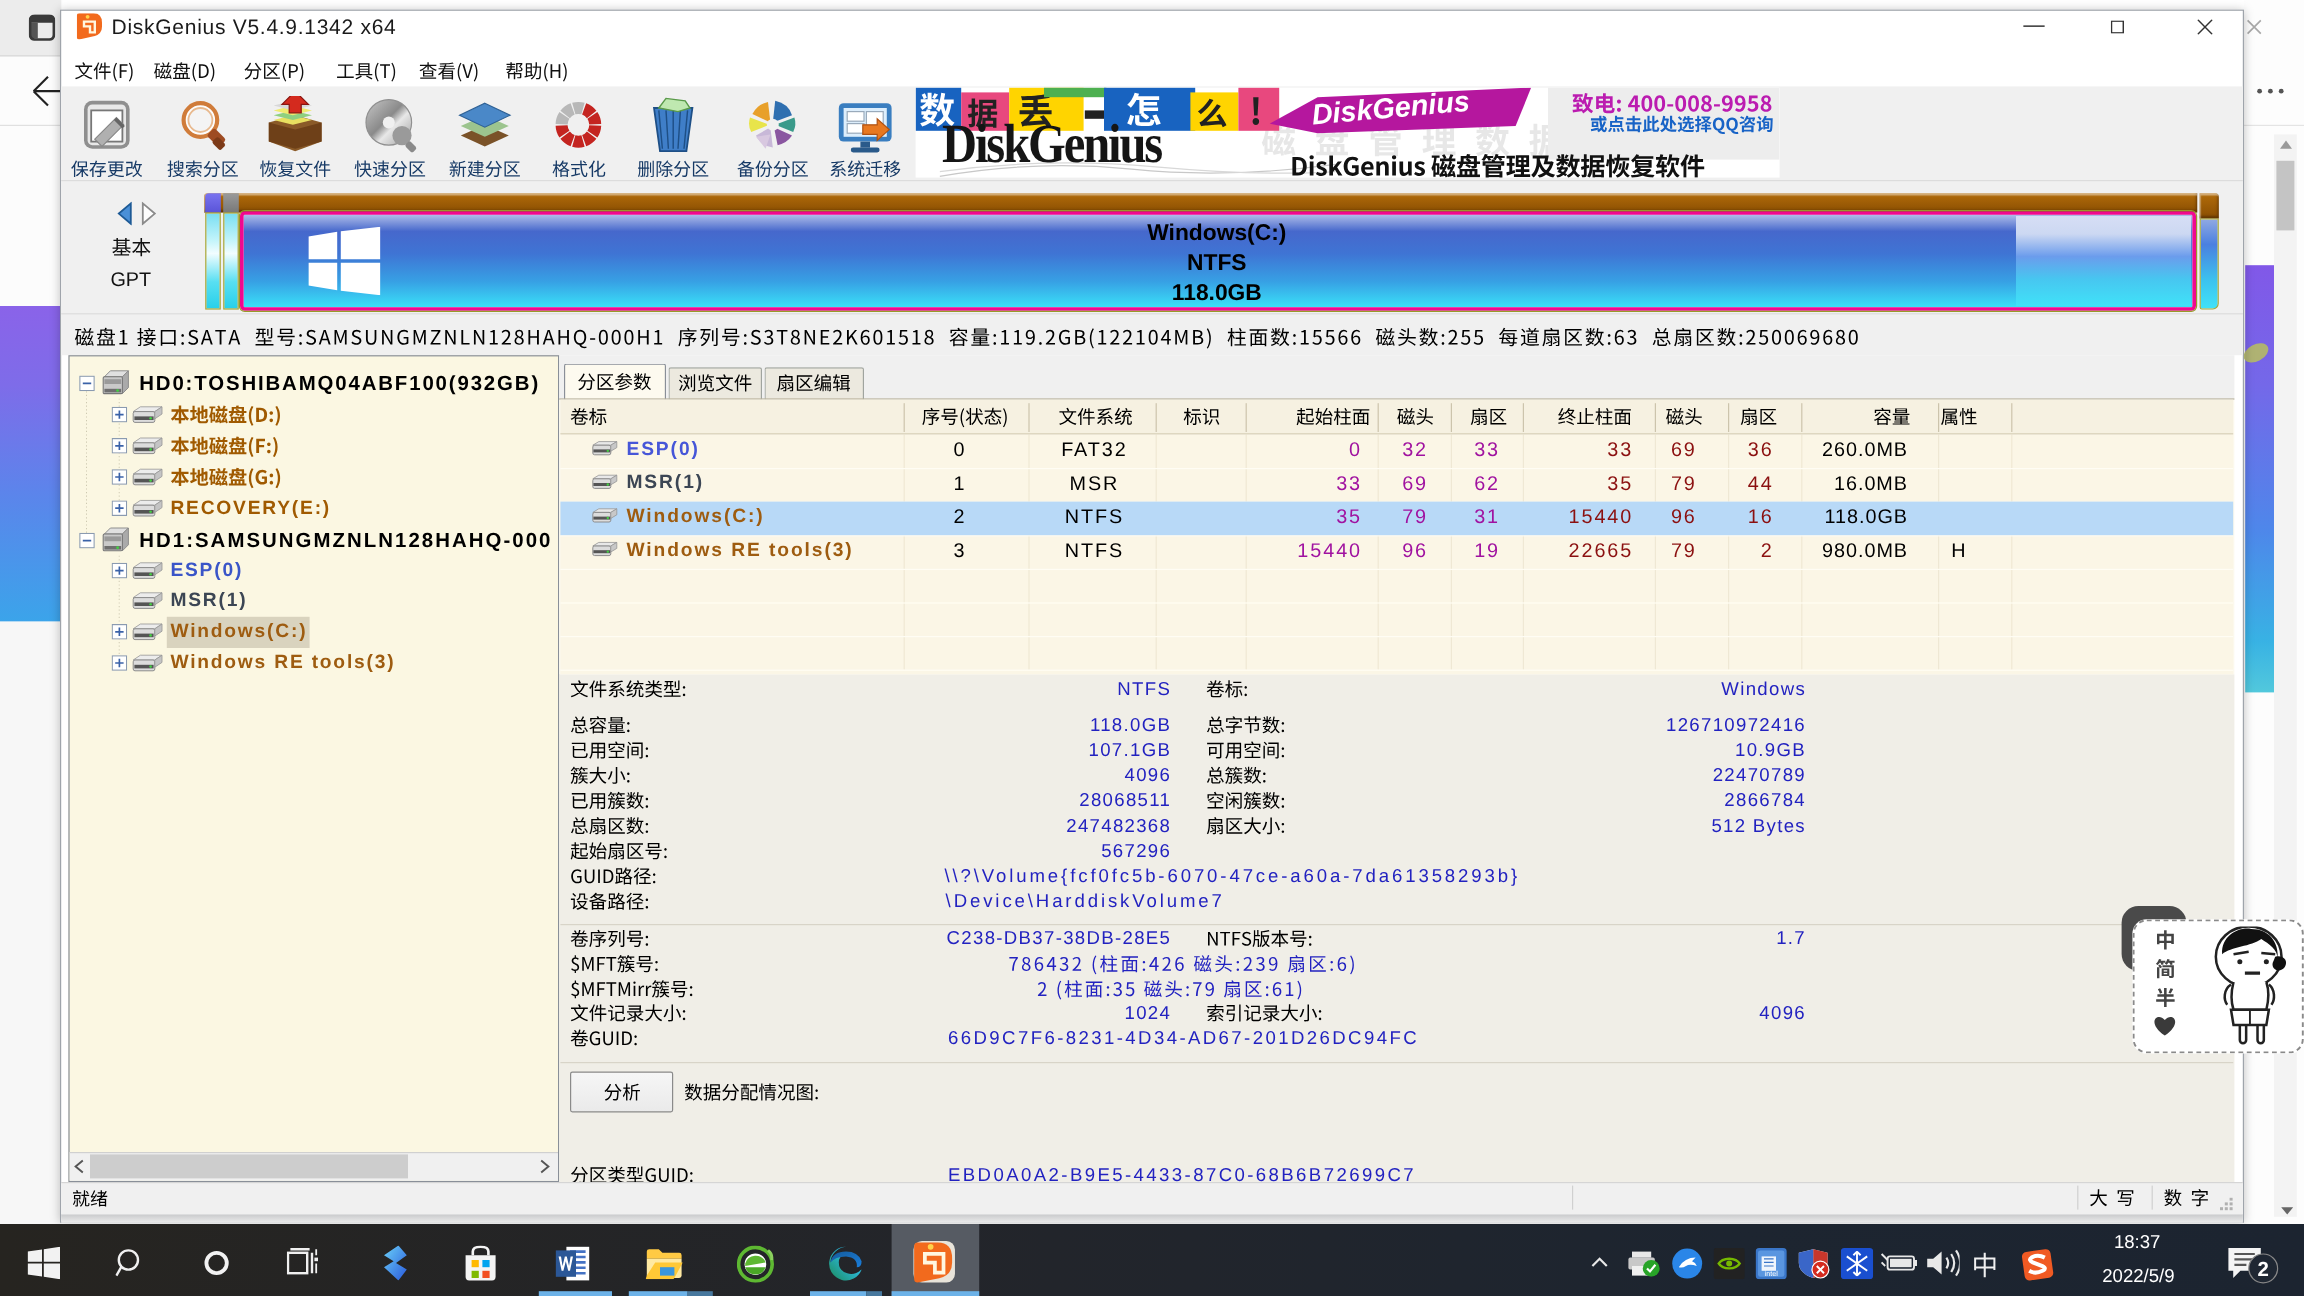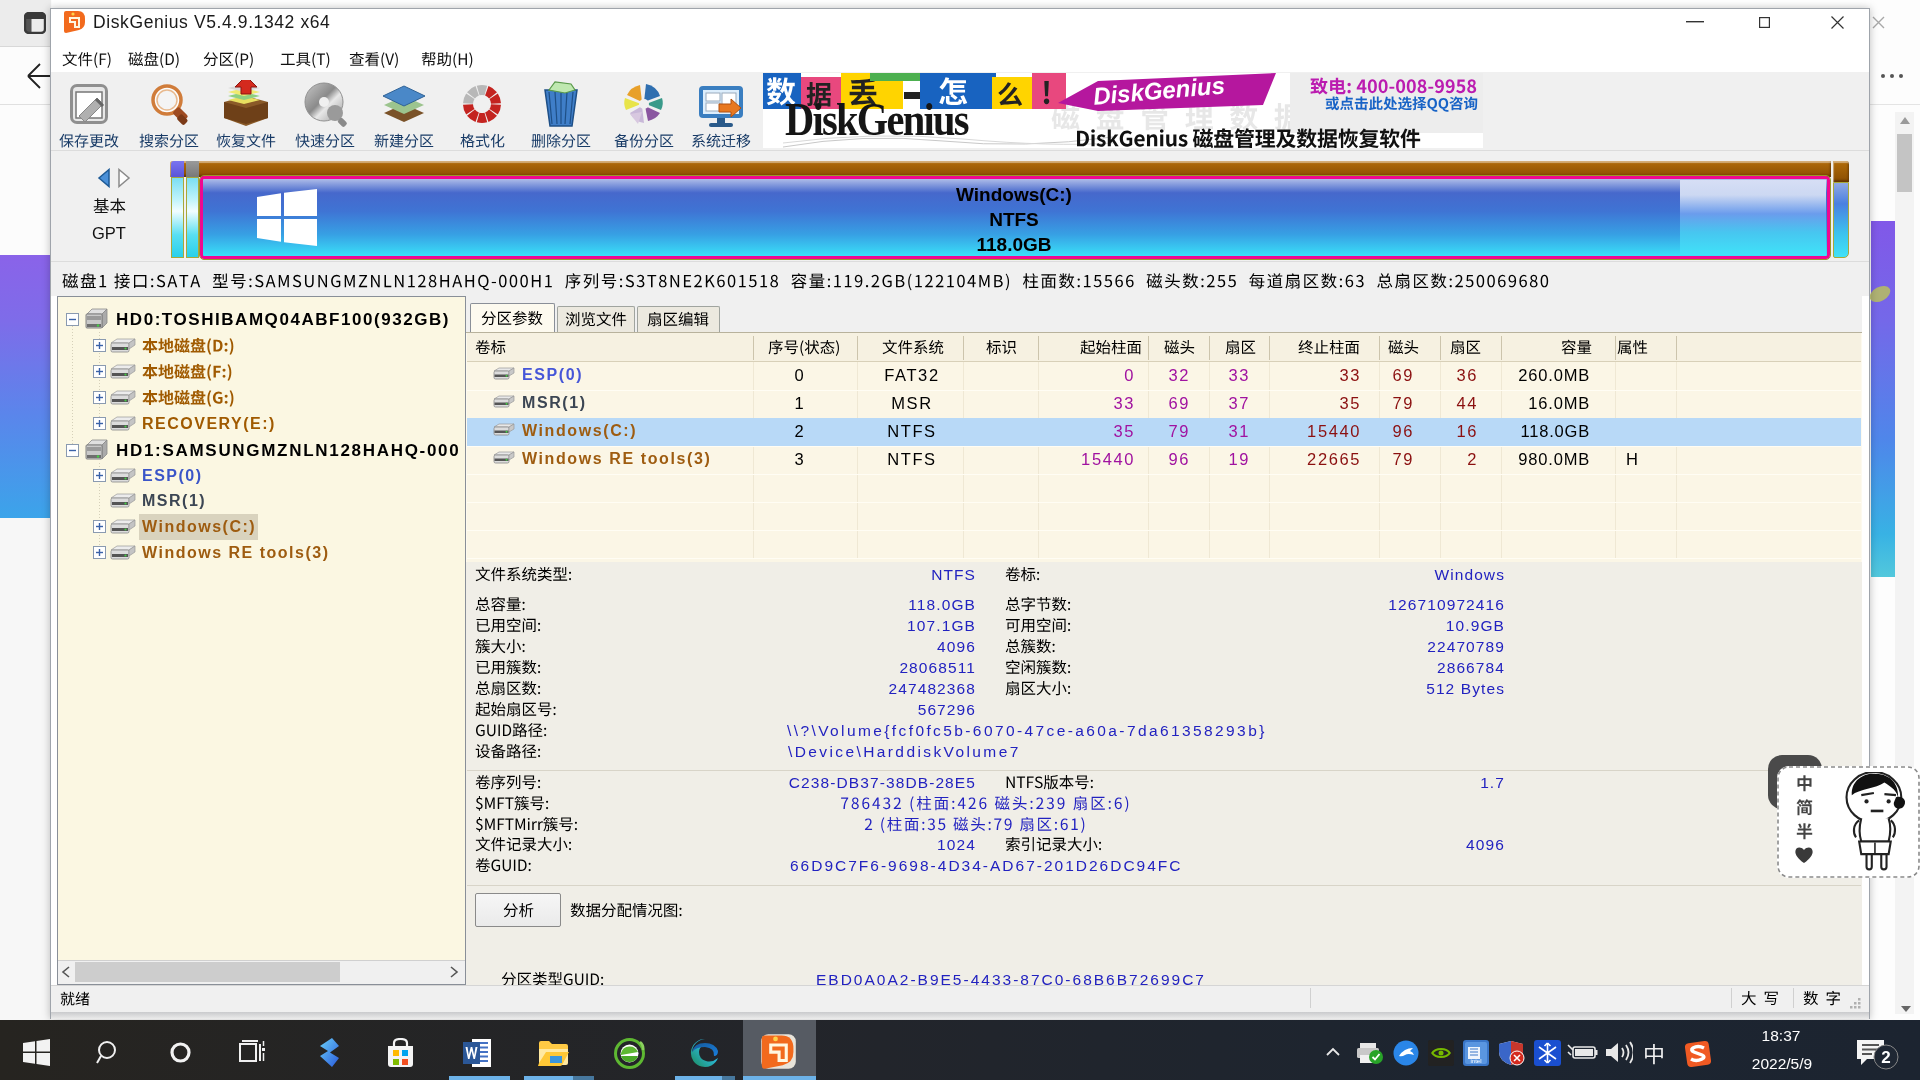--- a/index.html
+++ b/index.html
@@ -615,21 +615,21 @@
     <rect x="1" y="4" width="15" height="8" rx="1.5" fill="#dcdcdc" stroke="#888" stroke-width=".8"></rect>
     <path d="M16 4 L21 1 V6 L16 9z" fill="#c8c8c8" stroke="#999" stroke-width=".7"></path>
     <rect x="1.5" y="7.5" width="14" height="2.5" fill="#555"></rect>
     <circle cx="13.5" cy="8.7" r="1" fill="#4c4"></circle>
   </svg>
 <div style="position:absolute;top:395.464px;width:300px;left:522px;text-align:left;font:bold 16px/1 &quot;Liberation Sans&quot;,sans-serif;color:#3c4654;white-space:pre;letter-spacing:1.6px;">MSR(1)</div>
 <div style="position:absolute;top:395.041px;width:80px;left:760px;text-align:center;font:normal 16.5px/1 &quot;Liberation Sans&quot;,sans-serif;color:#000;white-space:pre;letter-spacing:1.6px;">1</div>
 <div style="position:absolute;top:395.041px;width:100px;left:862px;text-align:center;font:normal 16.5px/1 &quot;Liberation Sans&quot;,sans-serif;color:#000;white-space:pre;letter-spacing:1.6px;">MSR</div>
 <div style="position:absolute;top:395.041px;width:90px;left:1045px;text-align:right;font:normal 16.5px/1 &quot;Liberation Sans&quot;,sans-serif;color:#a012a0;white-space:pre;letter-spacing:1.6px;">33</div>
 <div style="position:absolute;top:395.041px;width:55px;left:1135px;text-align:right;font:normal 16.5px/1 &quot;Liberation Sans&quot;,sans-serif;color:#a012a0;white-space:pre;letter-spacing:1.6px;">69</div>
-<div style="position:absolute;top:395.041px;width:55px;left:1195px;text-align:right;font:normal 16.5px/1 &quot;Liberation Sans&quot;,sans-serif;color:#a012a0;white-space:pre;letter-spacing:1.6px;">37</div>
+<div style="position:absolute;top:395.041px;width:55px;left:1195px;text-align:right;font:normal 16.5px/1 &quot;Liberation Sans&quot;,sans-serif;color:#a012a0;white-space:pre;letter-spacing:1.6px;">62</div>
 <div style="position:absolute;top:395.041px;width:90px;left:1271px;text-align:right;font:normal 16.5px/1 &quot;Liberation Sans&quot;,sans-serif;color:#8b1010;white-space:pre;letter-spacing:1.6px;">35</div>
 <div style="position:absolute;top:395.041px;width:55px;left:1359px;text-align:right;font:normal 16.5px/1 &quot;Liberation Sans&quot;,sans-serif;color:#8b1010;white-space:pre;letter-spacing:1.6px;">79</div>
 <div style="position:absolute;top:395.041px;width:55px;left:1423px;text-align:right;font:normal 16.5px/1 &quot;Liberation Sans&quot;,sans-serif;color:#8b1010;white-space:pre;letter-spacing:1.6px;">44</div>
 <div style="position:absolute;top:395.041px;width:110px;left:1480px;text-align:right;font:normal 16.5px/1 &quot;Liberation Sans&quot;,sans-serif;color:#000;white-space:pre;letter-spacing:0.8px;">16.0MB</div>
 <svg style="position:absolute;left:493px;top:423px" width="22" height="13" viewBox="0 0 22 13">
     <path d="M1 4 L6 1 H21 L16 4z" fill="#e8e8e8" stroke="#999" stroke-width=".7"></path>
     <rect x="1" y="4" width="15" height="8" rx="1.5" fill="#dcdcdc" stroke="#888" stroke-width=".8"></rect>
     <path d="M16 4 L21 1 V6 L16 9z" fill="#c8c8c8" stroke="#999" stroke-width=".7"></path>
     <rect x="1.5" y="7.5" width="14" height="2.5" fill="#555"></rect>
     <circle cx="13.5" cy="8.7" r="1" fill="#4c4"></circle>
@@ -891,38 +891,38 @@
   </svg>
 <div style="position:absolute;top:836.887px;width:300px;left:1205px;text-align:right;font:normal 15.5px/1 &quot;Liberation Sans&quot;,sans-serif;color:#2222c0;white-space:pre;letter-spacing:1.1px;">4096</div>
 <svg style="position:absolute;left:475.0px;top:853.0px;width:56.9px;height:22.4px;" viewBox="0 0 3669 1448" fill="#000">
     <use href="#g132" transform="matrix(1,0,0,-1,0,1160)"></use>
     <use href="#g98" transform="matrix(1,0,0,-1,1000,1160)"></use>
     <use href="#g96" transform="matrix(1,0,0,-1,1689,1160)"></use>
     <use href="#g155" transform="matrix(1,0,0,-1,2410,1160)"></use>
     <use href="#g7" transform="matrix(1,0,0,-1,2703,1160)"></use>
     <use href="#g90" transform="matrix(1,0,0,-1,3391,1160)"></use>
   </svg>
-<div style="position:absolute;top:857.887px;width:450px;left:790px;text-align:left;font:normal 15.5px/1 &quot;Liberation Sans&quot;,sans-serif;color:#2222c0;white-space:pre;letter-spacing:2px;">66D9C7F6-9698-4D34-AD67-201D26DC94FC</div>
+<div style="position:absolute;top:857.887px;width:450px;left:790px;text-align:left;font:normal 15.5px/1 &quot;Liberation Sans&quot;,sans-serif;color:#2222c0;white-space:pre;letter-spacing:2px;">66D9C7F6-8231-4D34-AD67-201D26DC94FC</div>
 <div style="position:absolute;left:467px;top:885px;width:1394px;height:1px;background:#d8d4c8;"></div>
 <div style="position:absolute;left:475px;top:893px;width:86px;height:34px;background:linear-gradient(180deg,#f6f6f6,#eaeaea);border:1px solid #8a8a8a;border-radius:2px;"></div>
 <svg style="position:absolute;left:502.5px;top:898.0px;width:31.0px;height:22.4px;" viewBox="0 0 2000 1448" fill="#000">
     <use href="#g8" transform="matrix(1,0,0,-1,0,1160)"></use>
     <use href="#g167" transform="matrix(1,0,0,-1,1000,1160)"></use>
   </svg>
 <svg style="position:absolute;left:570.0px;top:898.0px;width:112.8px;height:22.4px;" viewBox="0 0 7278 1448" fill="#000">
     <use href="#g121" transform="matrix(1,0,0,-1,0,1160)"></use>
     <use href="#g168" transform="matrix(1,0,0,-1,1000,1160)"></use>
     <use href="#g8" transform="matrix(1,0,0,-1,2000,1160)"></use>
     <use href="#g169" transform="matrix(1,0,0,-1,3000,1160)"></use>
     <use href="#g170" transform="matrix(1,0,0,-1,4000,1160)"></use>
     <use href="#g171" transform="matrix(1,0,0,-1,5000,1160)"></use>
     <use href="#g172" transform="matrix(1,0,0,-1,6000,1160)"></use>
     <use href="#g90" transform="matrix(1,0,0,-1,7000,1160)"></use>
   </svg>
-<div style="position:absolute;left:492px;top:966px;width:1396px;height:19px;overflow:hidden">
+<div style="position:absolute;left:466px;top:966px;width:1396px;height:19px;overflow:hidden">
     <svg style="position:absolute;left:9.0px;top:1.0px;width:103.4px;height:22.4px;" viewBox="0 0 6669 1448" fill="#000">
       <use href="#g8" transform="matrix(1,0,0,-1,0,1160)"></use>
       <use href="#g9" transform="matrix(1,0,0,-1,1000,1160)"></use>
       <use href="#g143" transform="matrix(1,0,0,-1,2000,1160)"></use>
       <use href="#g93" transform="matrix(1,0,0,-1,3000,1160)"></use>
       <use href="#g98" transform="matrix(1,0,0,-1,4000,1160)"></use>
       <use href="#g96" transform="matrix(1,0,0,-1,4689,1160)"></use>
       <use href="#g155" transform="matrix(1,0,0,-1,5410,1160)"></use>
       <use href="#g7" transform="matrix(1,0,0,-1,5703,1160)"></use>
       <use href="#g90" transform="matrix(1,0,0,-1,6391,1160)"></use>

